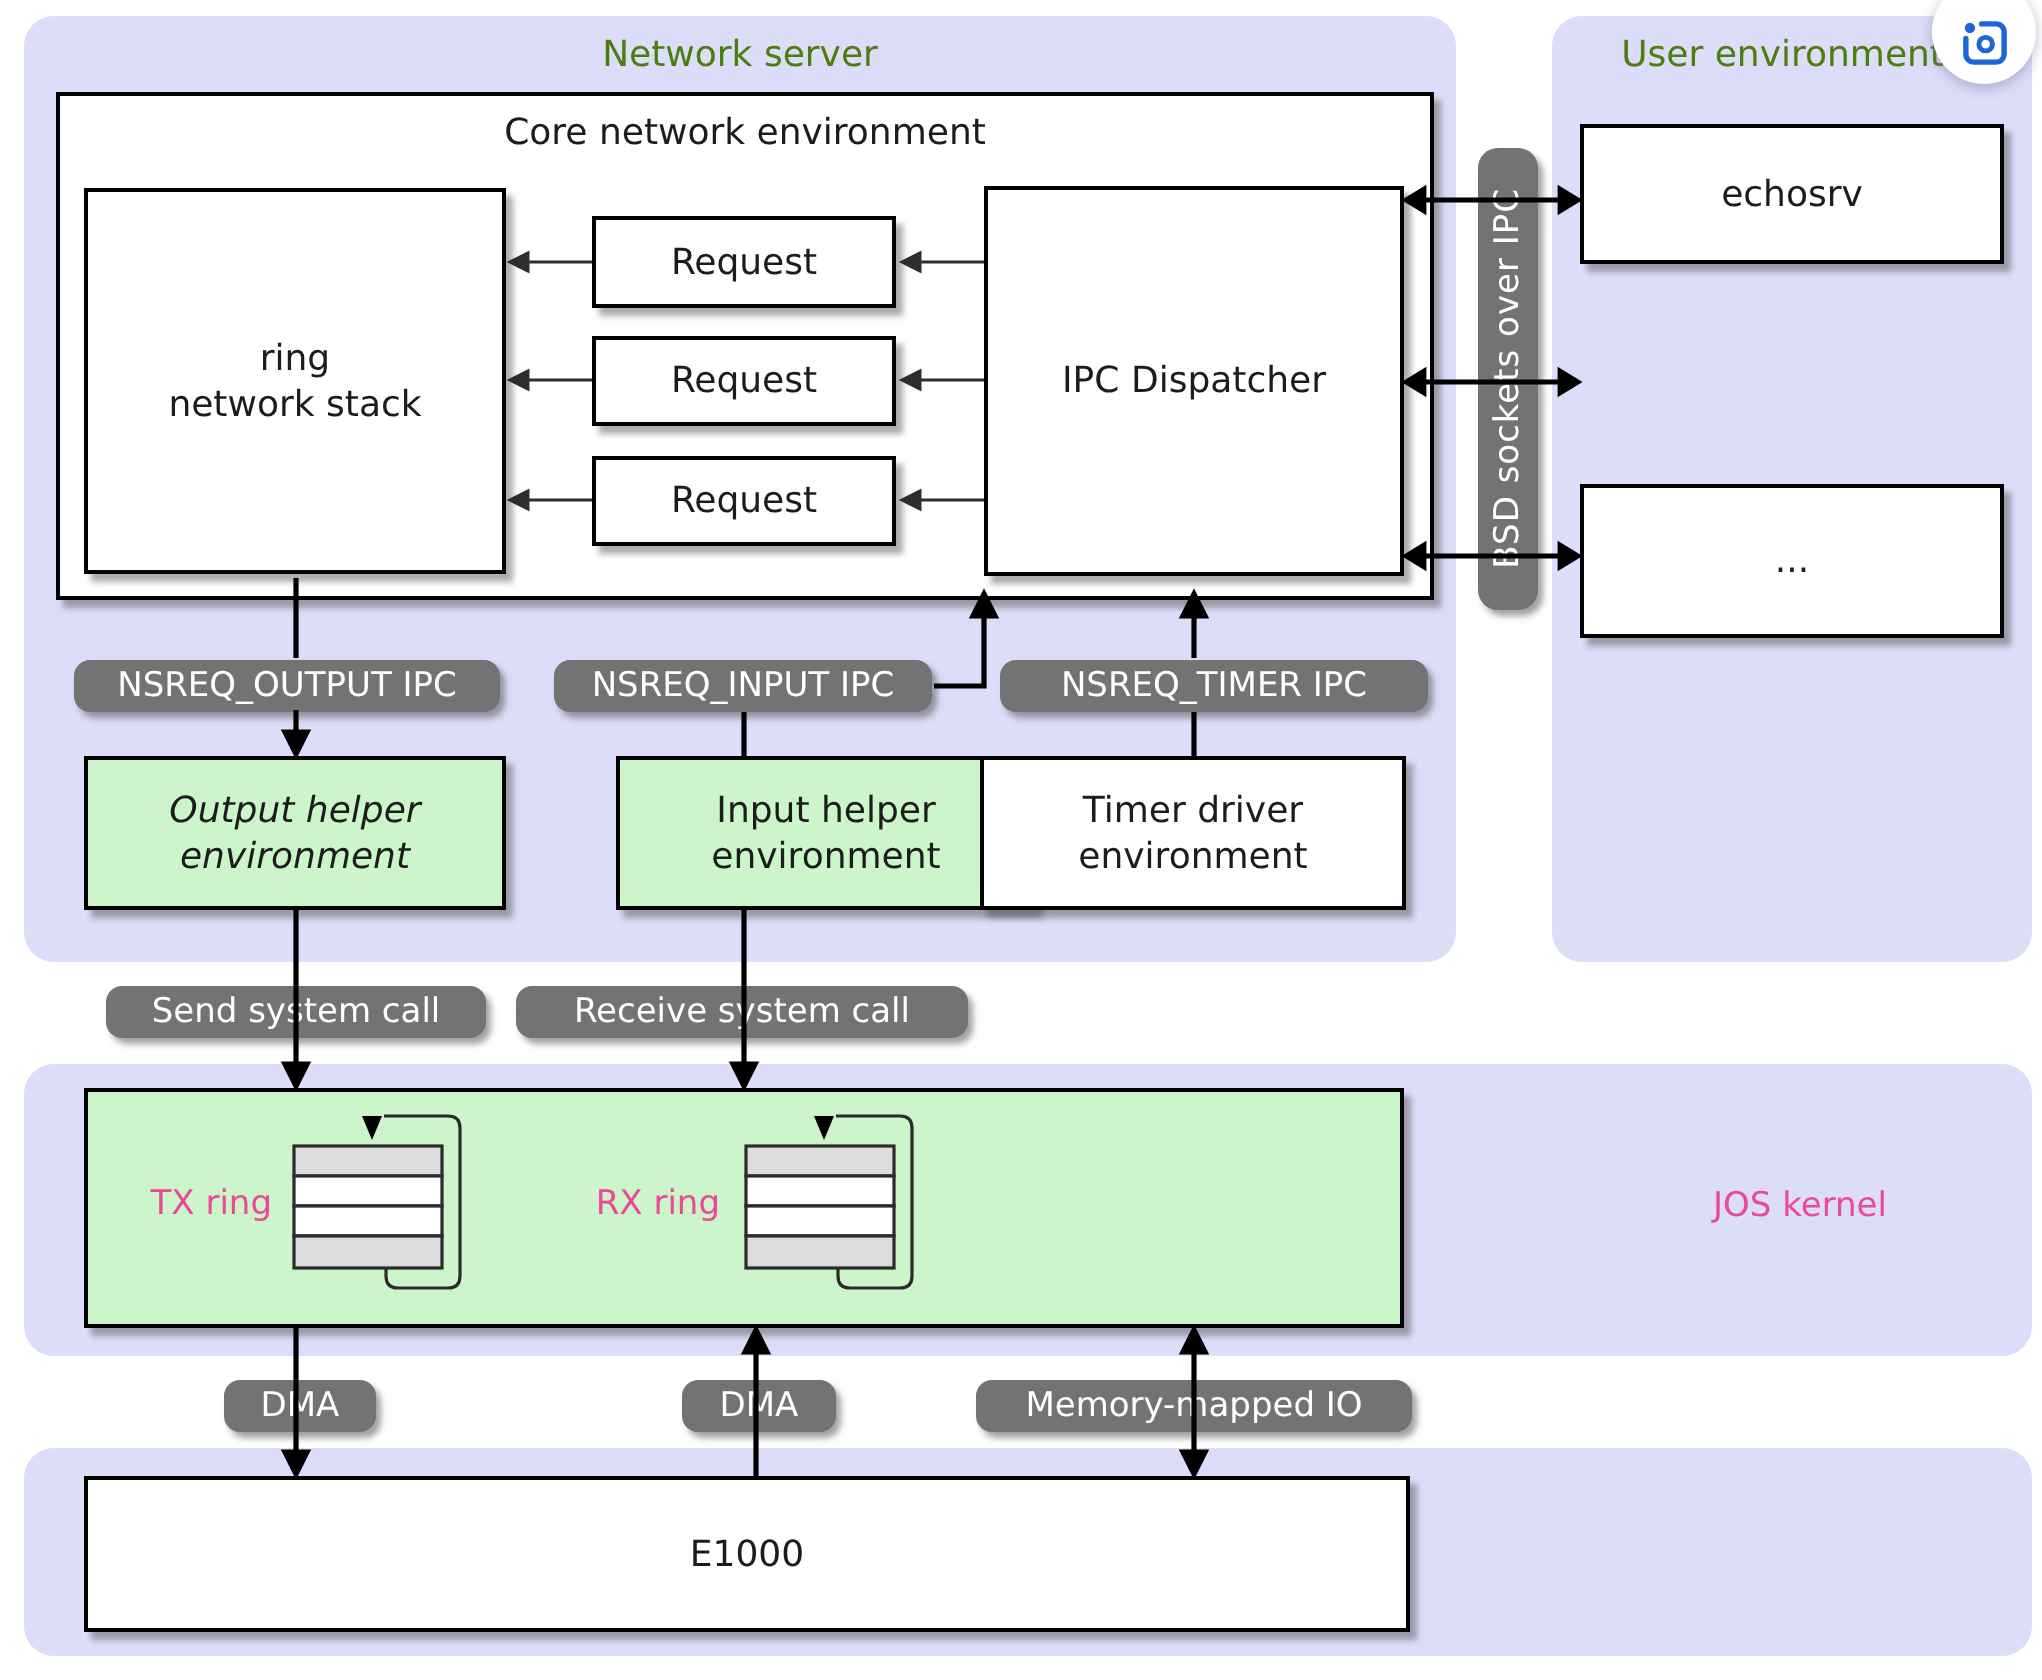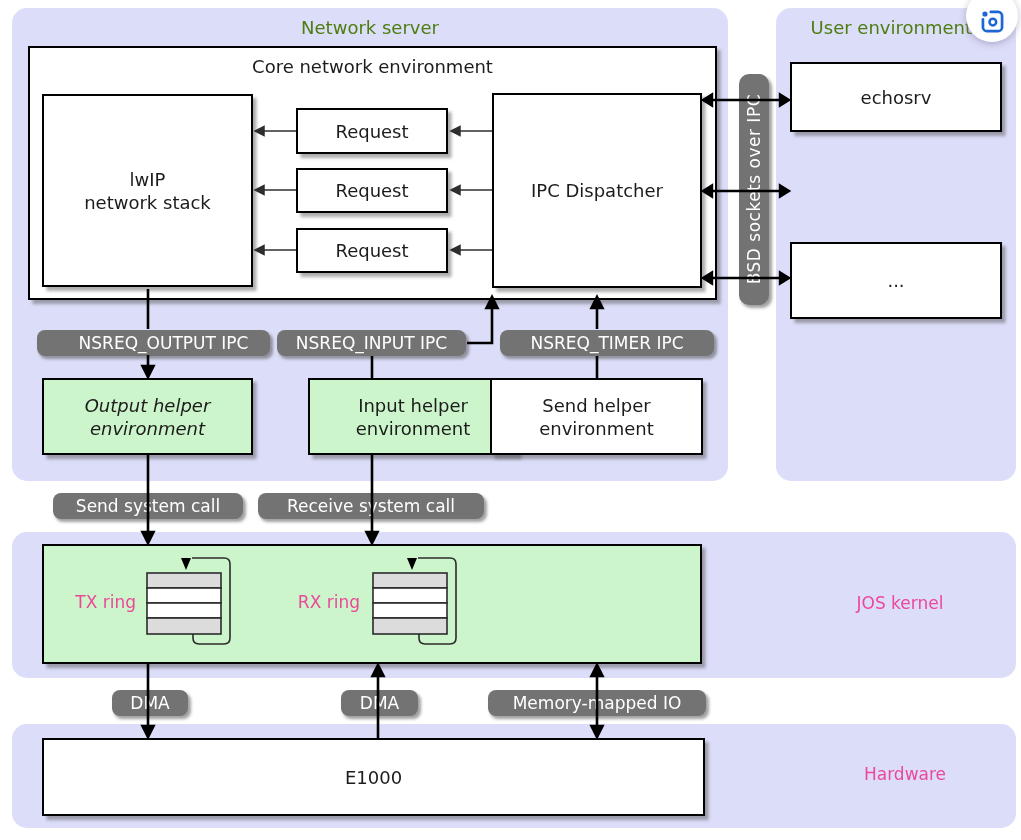--- a/index.html
+++ b/index.html
@@ -53,21 +53,21 @@
 
   <div class="container" style="left:12px;top:532px;width:1004px;height:146px;"></div>
 
   <div class="container" style="left:12px;top:724px;width:1004px;height:104px;"></div>
 
   <div class="box" style="left:28px;top:46px;width:689px;height:254px;justify-content:flex-start;">
     <div style="margin-top:7px;">Core network environment</div>
   </div>
 
   <div class="box" style="left:42px;top:94px;width:211px;height:193px;">
-    <div>lwIP</div>
+    <div>ring</div>
     <div>network stack</div>
   </div>
 
   <div class="box" style="left:296px;top:108px;width:152px;height:46px;">
     <div>Request</div>
   </div>
   <div class="box" style="left:296px;top:168px;width:152px;height:45px;">
     <div>Request</div>
   </div>
   <div class="box" style="left:296px;top:228px;width:152px;height:45px;">
@@ -80,43 +80,42 @@
 
   <div class="box green" style="left:42px;top:378px;width:211px;height:77px;font-style:italic;">
     <div>Output helper</div>
     <div>environment</div>
   </div>
   <div class="box green" style="left:268px;top:378px;width:210px;height:77px;margin-left:40px;">
     <div>Input helper</div>
     <div>environment</div>
   </div>
   <div class="box" style="left:490px;top:378px;width:213px;height:77px;">
-    <div>Send helper</div>
+    <div>Timer driver</div>
     <div>environment</div>
   </div>
 
   <div class="box" style="left:790px;top:62px;width:212px;height:70px;">
     <div>echosrv</div>
   </div>
   <div class="box" style="left:790px;top:242px;width:212px;height:77px;">
     <div>...</div>
   </div>
 
   <div class="box green" style="left:42px;top:544px;width:660px;height:120px;"></div>
   <div class="freelabel" style="left:48px;top:592px;width:88px;text-align:right;">TX ring</div>
   <div class="freelabel" style="left:272px;top:592px;width:88px;text-align:right;">RX ring</div>
 
   <div class="box" style="left:42px;top:738px;width:663px;height:78px;">
     <div>E1000</div>
   </div>
 
   <div class="freelabel" style="left:790px;top:593px;width:220px;text-align:center;">JOS kernel</div>
-  <div class="freelabel" style="left:800px;top:764px;width:210px;text-align:center;">Hardware</div>
-
-  <div class="badge" style="left:37px;top:330px;width:213px;padding-left:20px;">
+
+  <div class="badge" style="left:37px;top:330px;width:213px;">
       <span>NSREQ_OUTPUT IPC</span>
     </div>
   <div class="badge" style="left:277px;top:330px;width:189px;">
       <span>NSREQ_INPUT IPC</span>
     </div>
   <div class="badge" style="left:500px;top:330px;width:214px;">
       <span>NSREQ_TIMER IPC</span>
     </div>
 
   <div class="badge" style="left:53px;top:493px;width:190px;">

